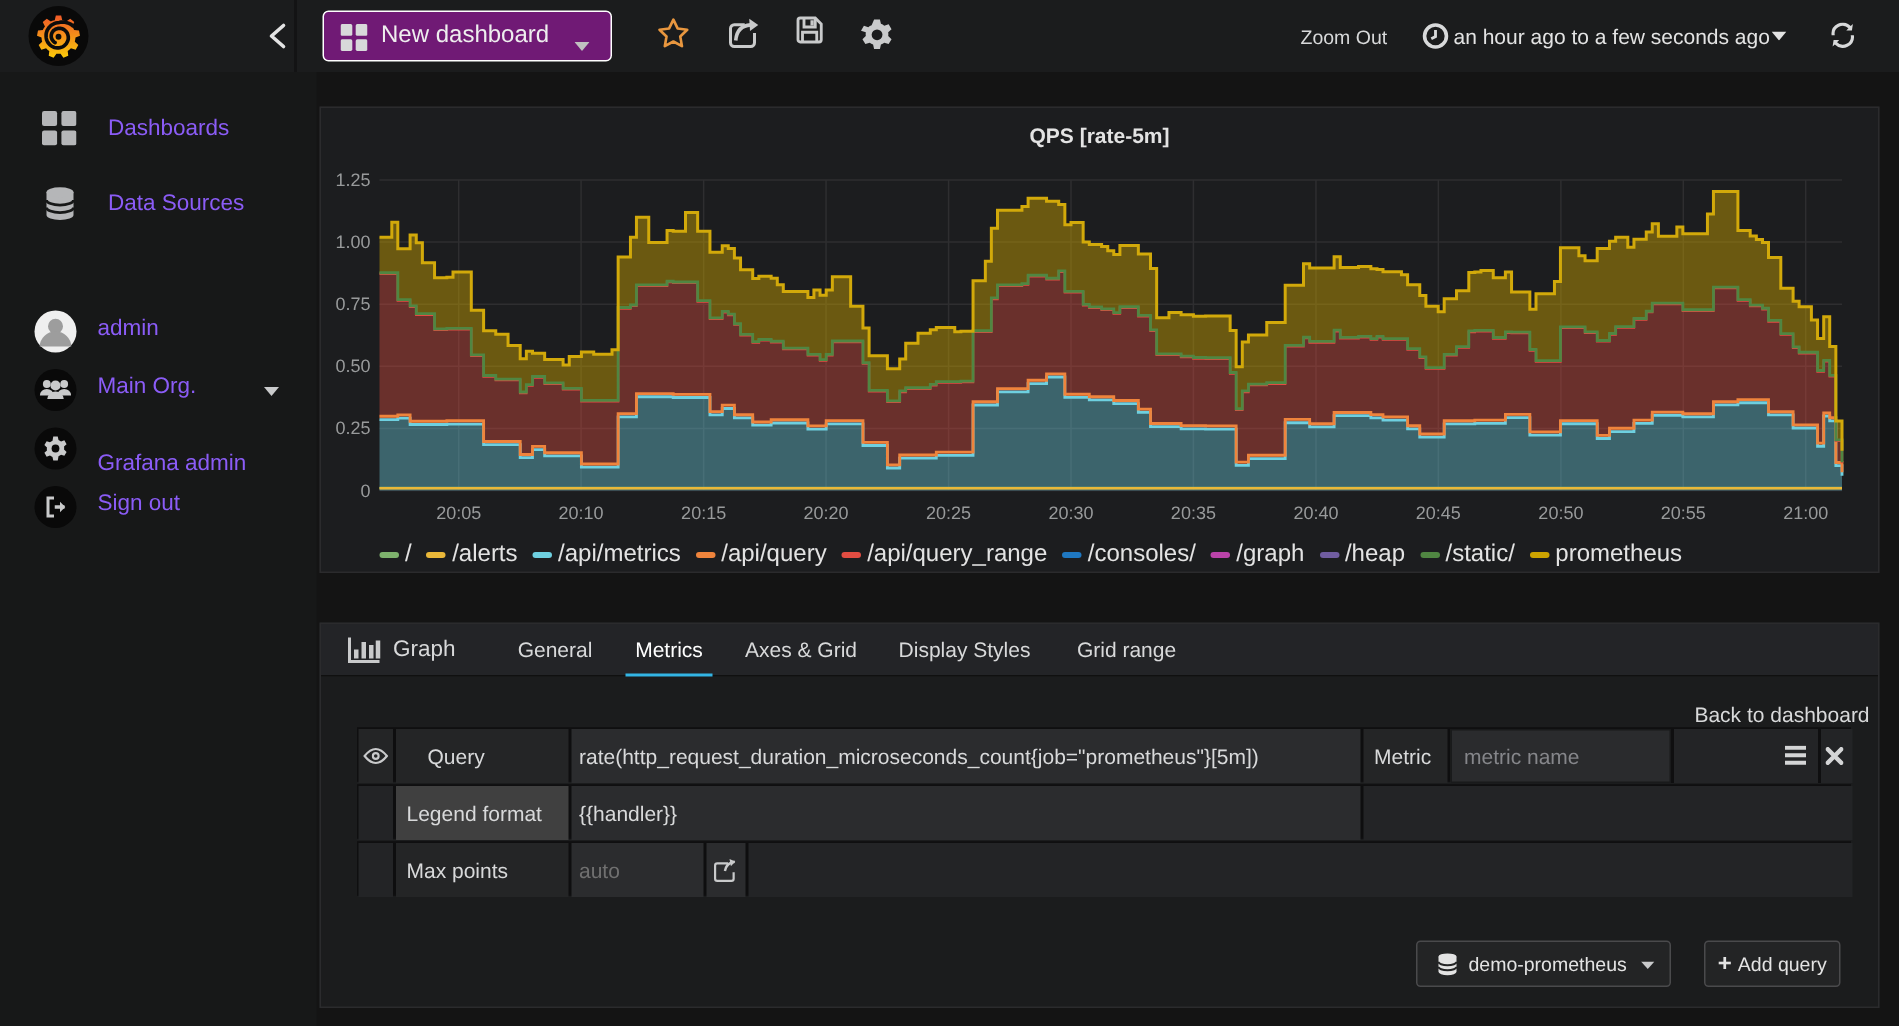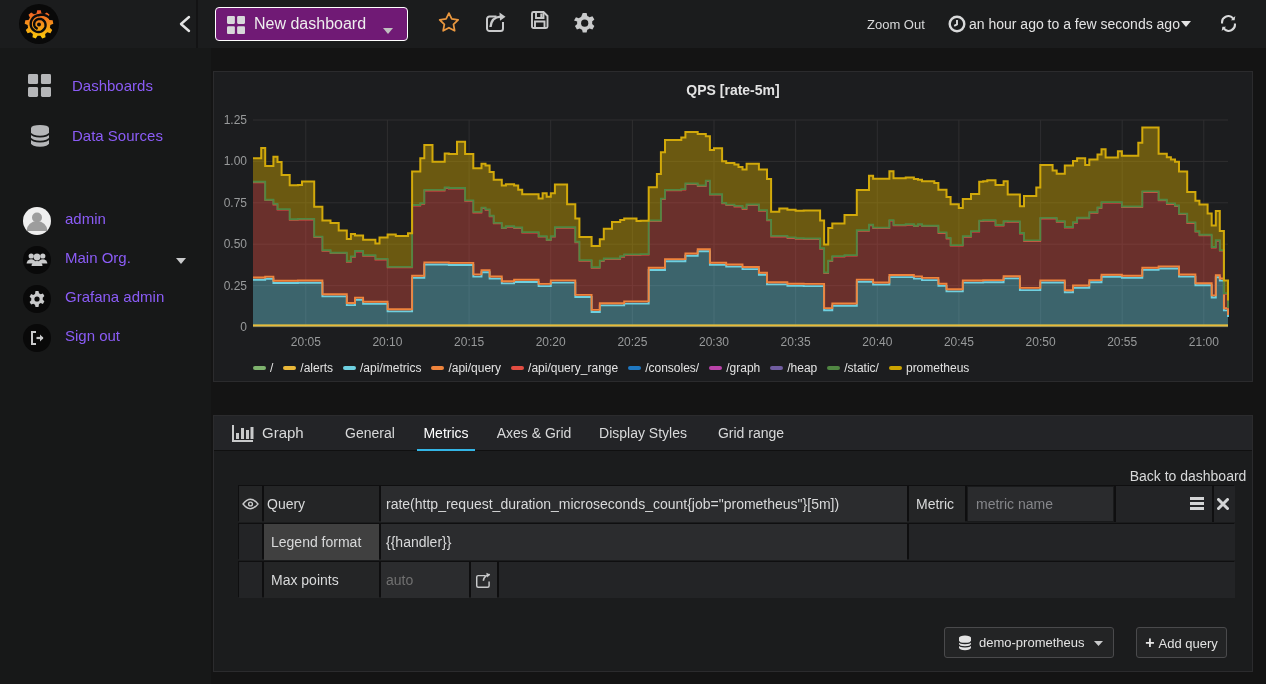--- a/index.html
+++ b/index.html
@@ -133,21 +133,21 @@
       </svg>
   </div>
   <div class="sideitem" style="top:236px;">
     <svg width="30" height="30" style="position:absolute;left:22px;top:0">
       <circle cx="15" cy="15" r="14" fill="#090909"></circle>
       <g transform="translate(7,7)" fill="#c9cacb">
         <path d="M6.5 0 h3 l0.5 2.3 a6 6 0 0 1 1.7 1 l2.2-0.8 1.5 2.6 -1.7 1.6 a6 6 0 0 1 0 2 l1.7 1.6 -1.5 2.6 -2.2-0.8 a6 6 0 0 1 -1.7 1 L9.5 16 h-3 L6 13.7 a6 6 0 0 1 -1.7-1 l-2.2 0.8 -1.5-2.6 1.7-1.6 a6 6 0 0 1 0-2 L0.6 5.7 2.1 3.1 4.3 3.9 a6 6 0 0 1 1.7-1 Z"></path>
         <circle cx="8" cy="8" r="2.6" fill="#090909"></circle>
       </g>
     </svg>
-    <span style="position:absolute;left:65px;top:4px;text-align:center;">Grafana admin</span>
+    <span style="position:absolute;left:65px;top:16px;text-align:center;">Grafana admin</span>
   </div>
   <div class="sideitem" style="top:275px;">
     <svg width="30" height="30" style="position:absolute;left:22px;top:0">
       <circle cx="15" cy="15" r="14" fill="#090909"></circle>
       <g stroke="#c9cacb" fill="none" stroke-width="2">
         <path d="M14 9 H10 V21 H14"></path>
         <path d="M14.5 15 H21" stroke-width="2.2"></path>
         <path d="M18 11.5 L21.5 15 L18 18.5" fill="#c9cacb" stroke="none"></path>
       </g>
     </svg>
@@ -198,21 +198,21 @@
       <text x="826.6" y="274" fill="#989a9b" font-size="12" text-anchor="middle">20:50</text>
       <text x="908.2" y="274" fill="#989a9b" font-size="12" text-anchor="middle">20:55</text>
       <text x="989.8" y="274" fill="#989a9b" font-size="12" text-anchor="middle">21:00</text>
     <text x="33" y="259.0" fill="#989a9b" font-size="12" text-anchor="end">0</text>
       <text x="33" y="217.6" fill="#989a9b" font-size="12" text-anchor="end">0.25</text>
       <text x="33" y="176.2" fill="#989a9b" font-size="12" text-anchor="end">0.50</text>
       <text x="33" y="134.8" fill="#989a9b" font-size="12" text-anchor="end">0.75</text>
       <text x="33" y="93.4" fill="#989a9b" font-size="12" text-anchor="end">1.00</text>
       <text x="33" y="52.0" fill="#989a9b" font-size="12" text-anchor="end">1.25</text>
   </svg>
-  <div style="position:absolute;left:39px;top:289px;width:975px;text-align:left;color:#e3e3e3;font-size:12px;">
+  <div style="position:absolute;left:39px;top:289px;width:975px;text-align:left;color:#e3e3e3;font-size:16px;">
     <span class="li"><span class="sw" style="background:#7EB26D"></span>/</span><span class="li"><span class="sw" style="background:#EAB839"></span>/alerts</span><span class="li"><span class="sw" style="background:#6ED0E0"></span>/api/metrics</span><span class="li"><span class="sw" style="background:#EF843C"></span>/api/query</span><span class="li"><span class="sw" style="background:#E24D42"></span>/api/query_range</span><span class="li"><span class="sw" style="background:#1F78C1"></span>/consoles/</span><span class="li"><span class="sw" style="background:#BA43A9"></span>/graph</span><span class="li"><span class="sw" style="background:#705DA0"></span>/heap</span><span class="li"><span class="sw" style="background:#508642"></span>/static/</span><span class="li"><span class="sw" style="background:#CCA300"></span>prometheus</span>
   </div>
 </div>
 
 <div class="epanel">
   <div class="ehead">
 
     <svg width="22" height="20" style="position:absolute;left:18px;top:8px" viewBox="0 0 22 20">
       <path d="M1 1 V17 H21" stroke="#c9cacb" stroke-width="2" fill="none"></path>
       <rect x="4" y="9" width="3" height="6" fill="#c9cacb"></rect>
@@ -231,21 +231,21 @@
 
   <div style="position:absolute;left:24px;top:69px;width:996px;">
 
     <div style="position:absolute;left:0;top:0;width:996px;height:36px;background:#0e0e0f;border:1px solid #0f0f10;">
       <div style="position:absolute;left:0;top:0;width:23px;height:36px;background:#242526;">
         <svg width="17" height="12" style="position:absolute;left:3px;top:12px" viewBox="0 0 24 16">
           <path d="M1.5 8 C5.5 3 8.8 1.4 12 1.4 C15.2 1.4 18.5 3 22.5 8 C18.5 13 15.2 14.6 12 14.6 C8.8 14.6 5.5 13 1.5 8 Z" stroke="#c9cacb" stroke-width="2" fill="none"></path>
           <circle cx="12" cy="8" r="2.7" stroke="#c9cacb" stroke-width="2" fill="none"></circle>
         </svg>
       </div>
-      <div class="cell" style="left:25px;top:0;width:115px;height:36px;background:#242526;line-height:36px;"><span style="margin-left:3px;">Query</span></div>
+      <div class="cell" style="left:25px;top:0;width:115px;height:36px;background:#242526;line-height:36px;"><span style="margin-left:21px;">Query</span></div>
       <div class="cell" style="left:142px;top:0;width:526px;height:36px;background:#2b2c2e;line-height:36px;"><span style="margin-left:5px;">rate(http_request_duration_microseconds_count{job="prometheus"}[5m])</span></div>
       <div class="cell" style="left:670px;top:0;width:56px;height:36px;background:#242526;line-height:36px;"><span style="margin-left:7px;">Metric</span></div>
       <div class="cell" style="left:728px;top:0;width:147px;height:36px;background:#2a2b2d;line-height:34px;color:#85868a;border:1px solid #191a1b;box-sizing:border-box;"><span style="margin-left:8px;">metric name</span></div>
       <div style="position:absolute;left:875px;top:0;width:98px;height:36px;background:#232426;border-left:2px solid #0f0f10;box-sizing:border-box;"></div>
       <div style="position:absolute;left:973px;top:0;width:23px;height:36px;background:#232426;border-left:2px solid #0f0f10;box-sizing:border-box;"></div>
       <svg width="14" height="13" style="position:absolute;left:951px;top:11px">
           <path d="M0 1.5 h14 M0 6.5 h14 M0 11.5 h14" stroke="#d4d5d6" stroke-width="2.8"></path>
         </svg>
       <svg width="12" height="12" style="position:absolute;left:978px;top:12px">
           <path d="M1.5 1.5 L10.5 10.5 M10.5 1.5 L1.5 10.5" stroke="#d4d5d6" stroke-width="3" stroke-linecap="round"></path>

